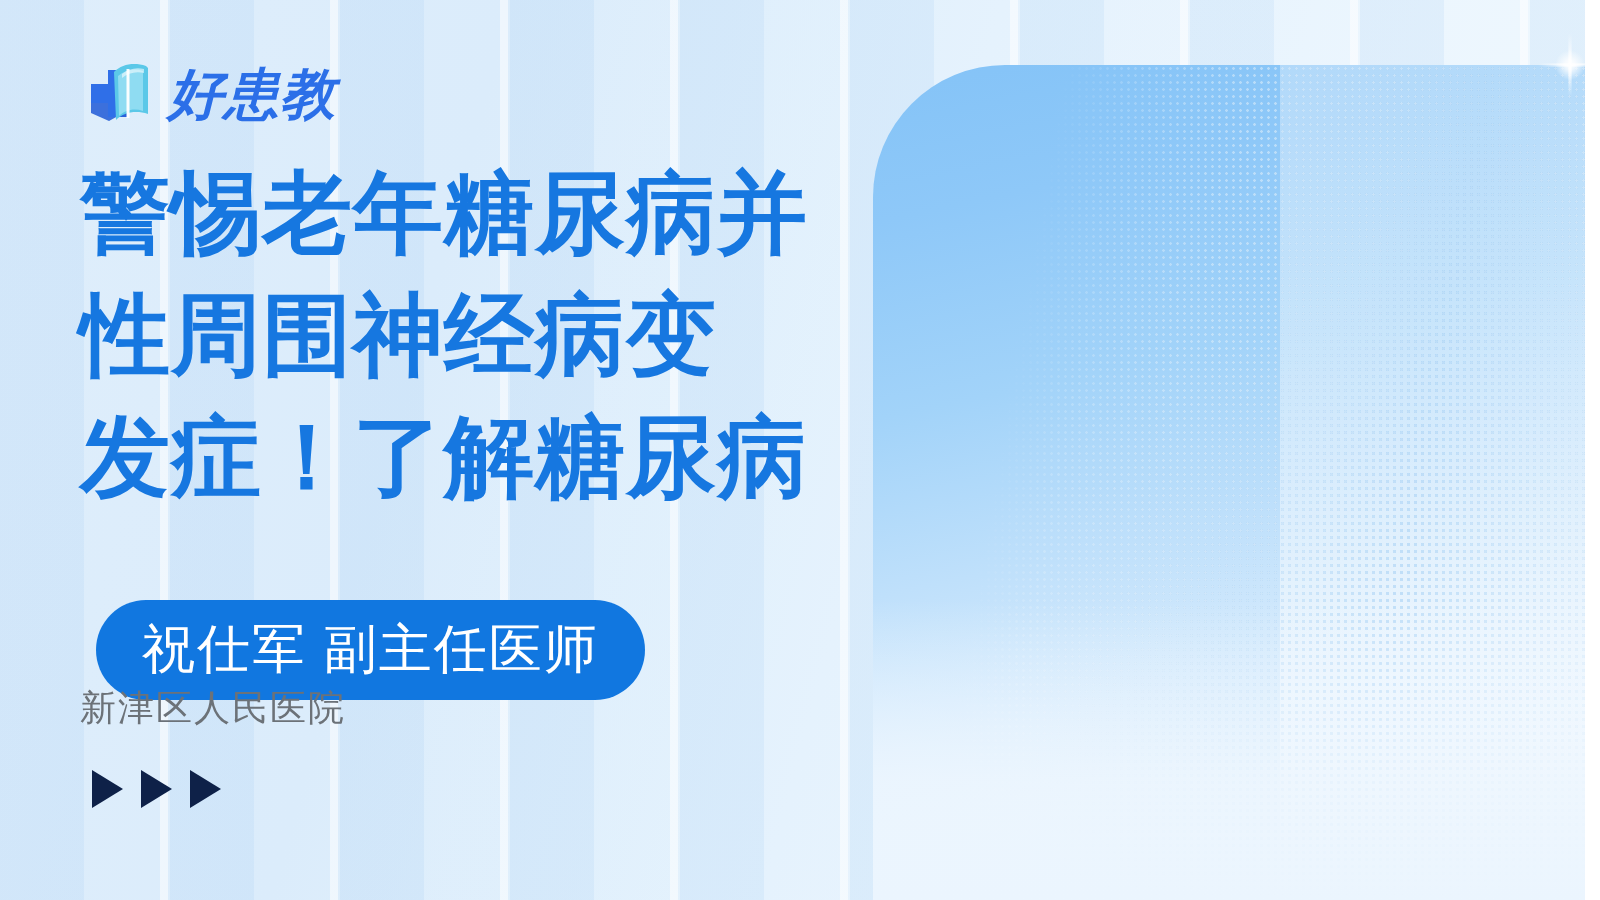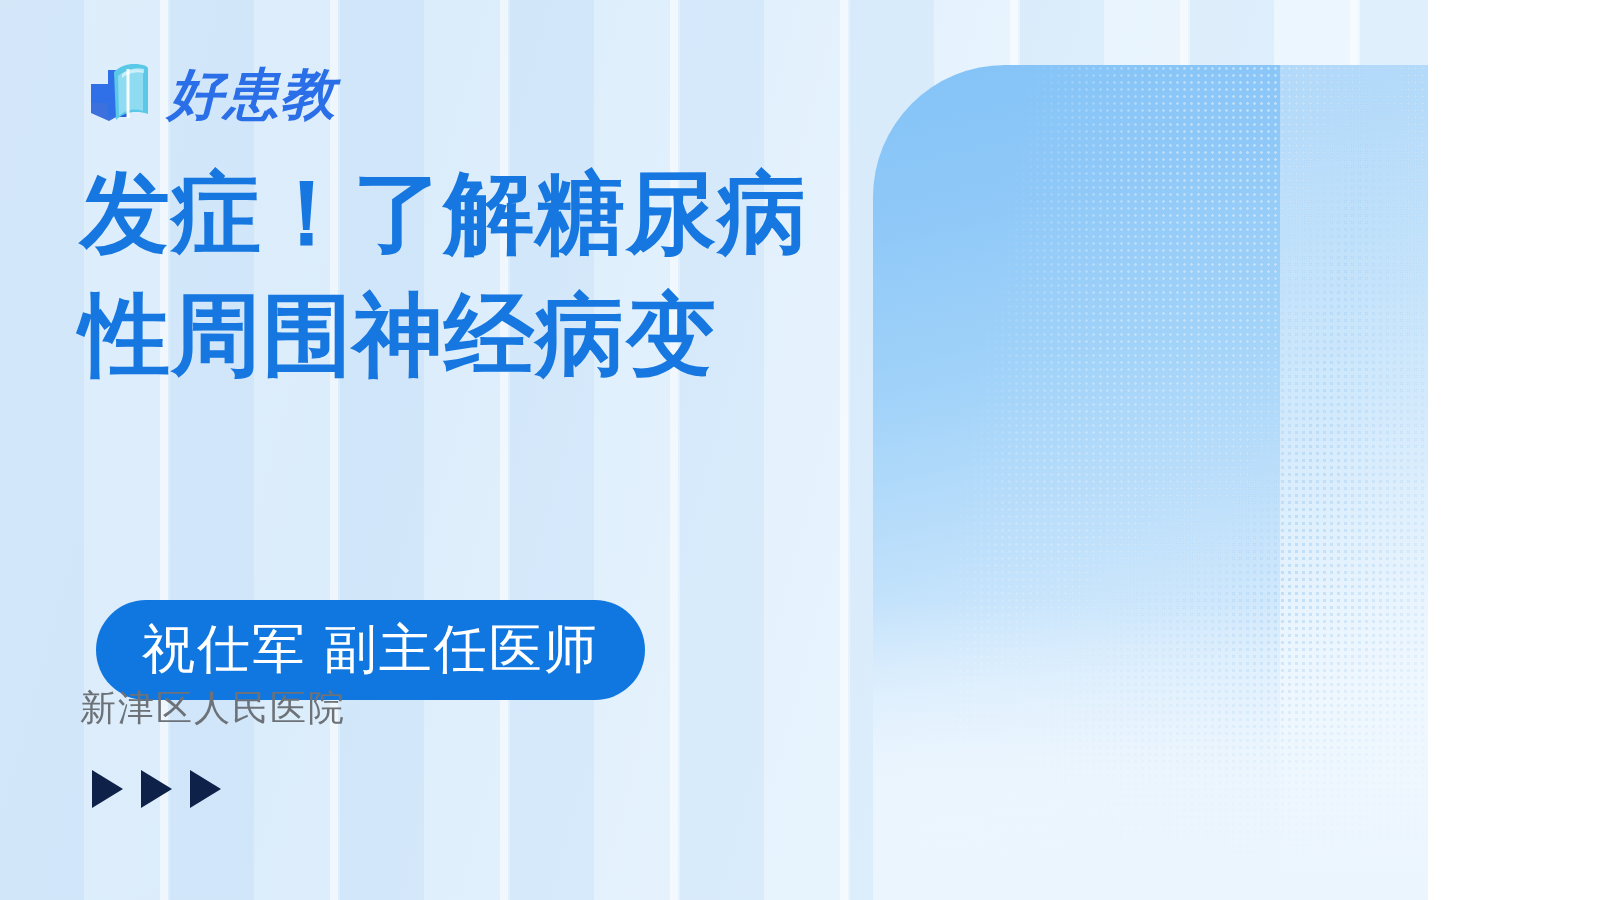--- a/index.html
+++ b/index.html
@@ -6,21 +6,21 @@
 
   html, body {
     width:1600px; height:900px;
     overflow:hidden;
     font-family:"Liberation Sans","DejaVu Sans",sans-serif;
   }
 
   
   #poster {
     position:relative;
-    width:1428px; height:900px;
+    width:1585px; height:900px;
     background:linear-gradient(105deg,#dbecfb 0%,#d7eafb 28%,#e2f1fd 55%,#eaf5fe 78%,#eef8fe 100%);
     overflow:hidden;
     padding-left:24px;
   }
 
   
   .stripes {
     position:absolute; inset:0;
     background:
       repeating-linear-gradient(90deg,
@@ -201,22 +201,23 @@
 
         <path d="M26 16 C34 8, 46 6, 58 10 L60 12 L60 58 C48 54, 36 56, 28 64 Z" fill="#5bc8e8"></path>
         <path d="M30 20 C37 14, 46 12, 55 15 L55 55 C46 52, 37 54, 31 60 Z" fill="#8fdcf2"></path>
         <path d="M40 13 L40 62" stroke="#ffffff" stroke-width="3" fill="none" opacity="0.95"></path>
         <path d="M34 18 C40 13, 48 11, 56 13 L56 17 C48 15, 40 17, 34 22 Z" fill="#ffffff" opacity="0.55"></path>
       </svg>
       <span class="brand-name">好患教</span>
     </div>
 
     <div class="headline">
+      <div>警惕老年糖尿病并</div>
+      <div>性周围神经病变</div>
       <div>发症！了解糖尿病</div>
-      <div>性周围神经病变</div>
     </div>
 
     <div class="doctor-pill">
       <span>祝仕军 副主任医师</span>
     </div>
 
     <div class="hospital">新津区人民医院</div>
 
     <div class="arrows">
       <span class="arrow"></span>

